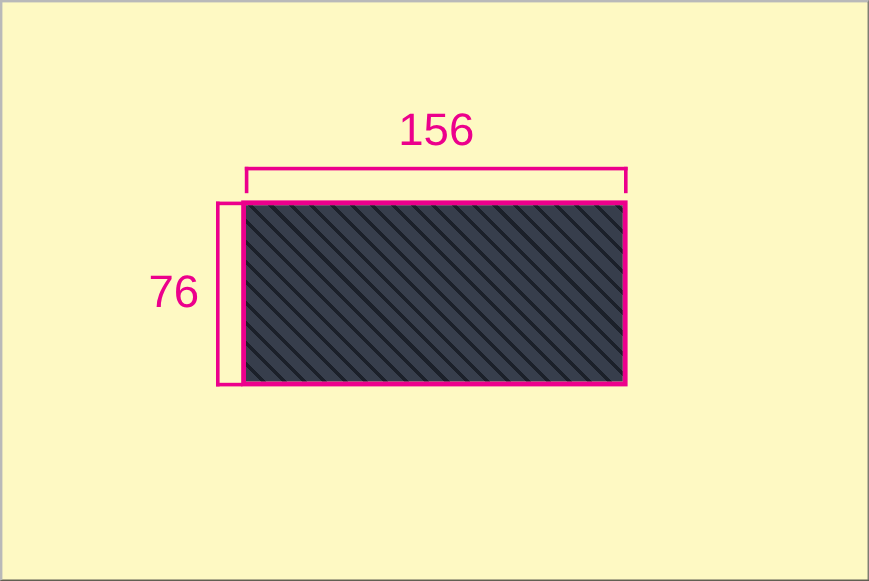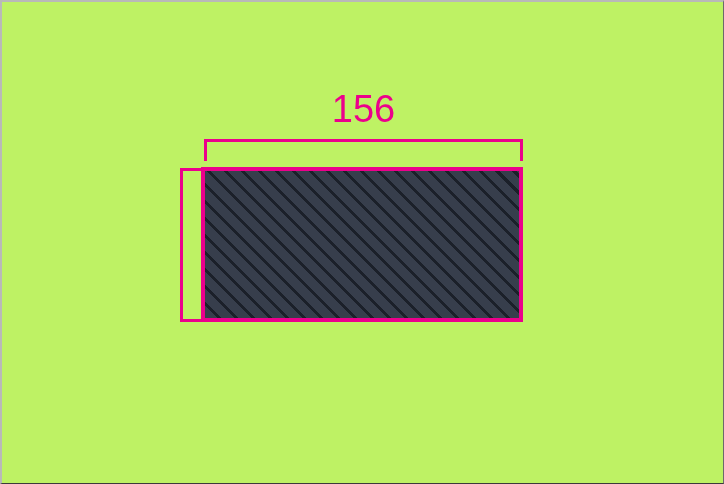--- a/index.html
+++ b/index.html
@@ -11,21 +11,21 @@
 
   body {
     font-family: "Liberation Sans", sans-serif;
   }
 
   
   #canvas {
     position: relative;
     width: 724px;
     height: 484px;
-    background: #bef264;
+    background: #fef9c3;
     overflow: hidden;
     box-sizing: border-box;
     border-top: 2px solid #b9b9b9;
     border-left: 2px solid #b9b9b9;
     border-right: 1px solid #6a6a6a;
     border-bottom: 1px solid #3a3a3a;
   }
 
   
   #widget-stack {
@@ -185,20 +185,21 @@
 <div id="canvas">
 
   <div id="width-value">156</div>
 
   <div id="width-bracket">
     <div class="bar"></div>
     <div class="tick start"></div>
     <div class="tick end"></div>
   </div>
 
+  <div id="height-value">76</div>
 
   <div id="height-bracket">
     <div class="bar"></div>
     <div class="tick start"></div>
     <div class="tick end"></div>
   </div>
 
   <div id="widget-stack">
 
     <div id="hatch-backdrop"></div>

